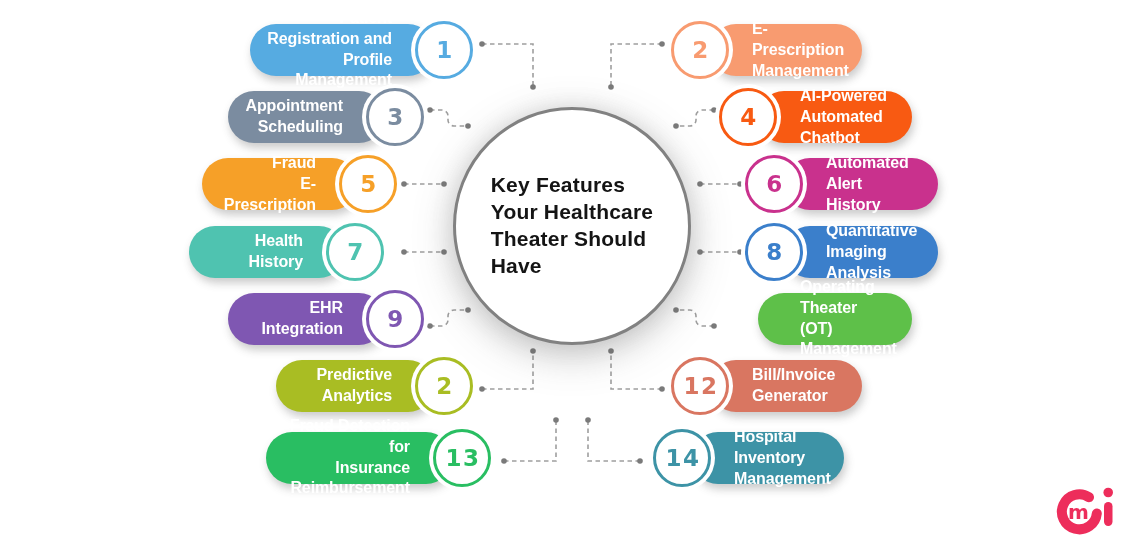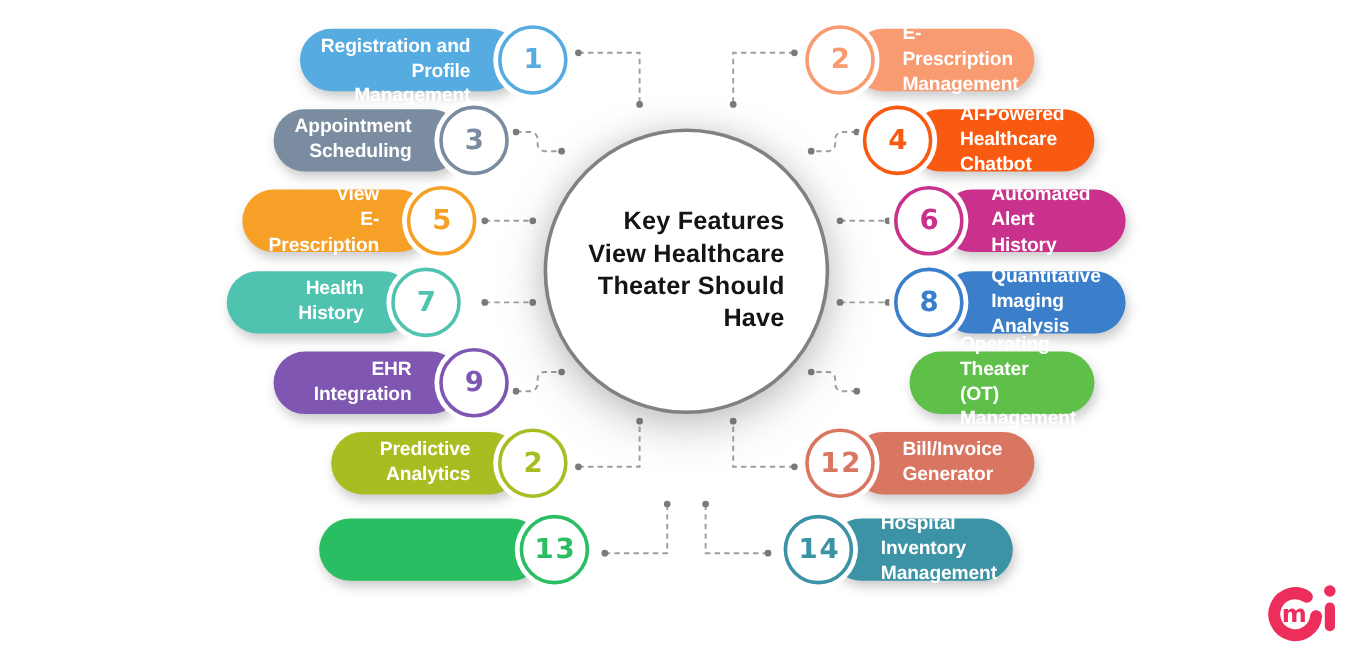--- a/index.html
+++ b/index.html
@@ -11,21 +11,21 @@
   #connectors{position:absolute;left:0;top:0;z-index:1;}
   
   .central-circle{
     position:absolute;left:453px;top:107px;width:238px;height:238px;
     background:#ffffff;border:3px solid #818181;border-radius:50%;
     box-shadow:0 10px 38px rgba(90,90,90,.35), 0 0 22px rgba(120,120,120,.15);
     display:flex;flex-direction:column;align-items:center;justify-content:center;
     z-index:2;box-sizing:border-box;
   }
   .central-title{
-    text-align:right;font-weight:bold;font-size:21px;line-height:1.28;color:#141414;
+    text-align:left;font-weight:bold;font-size:21px;line-height:1.28;color:#141414;
     letter-spacing:.2px;
   }
   
   .pill{
     position:absolute;height:52px;border-radius:26px;background:var(--c);
     z-index:3;box-shadow:2px 5px 9px rgba(70,70,70,.28);
   }
   .pill-label{
     position:absolute;top:50%;transform:translateY(-50%);
     color:#ffffff;font-weight:bold;font-size:16px;line-height:1.3;
@@ -98,42 +98,42 @@
       <circle cx="504" cy="461" r="2.8"></circle>
         <circle cx="556" cy="420" r="2.8"></circle>
       <circle cx="640" cy="461" r="2.8"></circle>
         <circle cx="588" cy="420" r="2.8"></circle>
     </g>
   </svg>
 
   <div class="central-circle">
     <div class="central-title">
       <div>Key Features</div>
-      <div>View Healthcare</div>
+      <div>Your Healthcare</div>
       <div>Theater Should</div>
       <div>Have</div>
     </div>
   </div>
 
   <div class="pill left" style="left: 250px; top: 24px; width: 184px; --c: #56ABE1;">
     <div class="pill-label">Patient Registration and
 Profile Management</div>
     <div class="pill-badge">
         <span class="pill-num">1</span>
       </div>
   </div>
   <div class="pill left" style="left: 228px; top: 91px; width: 157px; --c: #7B8CA0;">
     <div class="pill-label">Appointment
 Scheduling</div>
     <div class="pill-badge">
         <span class="pill-num">3</span>
       </div>
   </div>
   <div class="pill left" style="left: 202px; top: 158px; width: 156px; --c: #F6A028;">
-    <div class="pill-label">View
+    <div class="pill-label">Fraud
 E-Prescription</div>
     <div class="pill-badge">
         <span class="pill-num">5</span>
       </div>
   </div>
   <div class="pill left" style="left: 189px; top: 226px; width: 156px; --c: #4FC3B0;">
     <div class="pill-label">Health History</div>
     <div class="pill-badge">
         <span class="pill-num">7</span>
       </div>
@@ -144,35 +144,37 @@
         <span class="pill-num">9</span>
       </div>
   </div>
   <div class="pill left" style="left: 276px; top: 360px; width: 158px; --c: #A9BD23;">
     <div class="pill-label">Predictive Analytics</div>
     <div class="pill-badge">
         <span class="pill-num">2</span>
       </div>
   </div>
   <div class="pill left" style="left: 266px; top: 432px; width: 186px; --c: #29BE62;">
+    <div class="pill-label">Fraud Detection for
+Insurance Reimbursement</div>
     <div class="pill-badge">
         <span class="pill-num">13</span>
       </div>
   </div>
 
   <div class="pill right" style="left: 710px; top: 24px; width: 152px; --c: #F89B70;">
     <div class="pill-label">E-Prescription
 Management</div>
     <div class="pill-badge">
         <span class="pill-num">2</span>
       </div>
   </div>
   <div class="pill right" style="left: 758px; top: 91px; width: 154px; --c: #F85A12;">
     <div class="pill-label">AI-Powered
-Healthcare Chatbot</div>
+Automated Chatbot</div>
     <div class="pill-badge">
         <span class="pill-num">4</span>
       </div>
   </div>
   <div class="pill right" style="left: 784px; top: 158px; width: 154px; --c: #C9318D;">
     <div class="pill-label">Automated Alert
 History</div>
     <div class="pill-badge">
         <span class="pill-num">6</span>
       </div>

